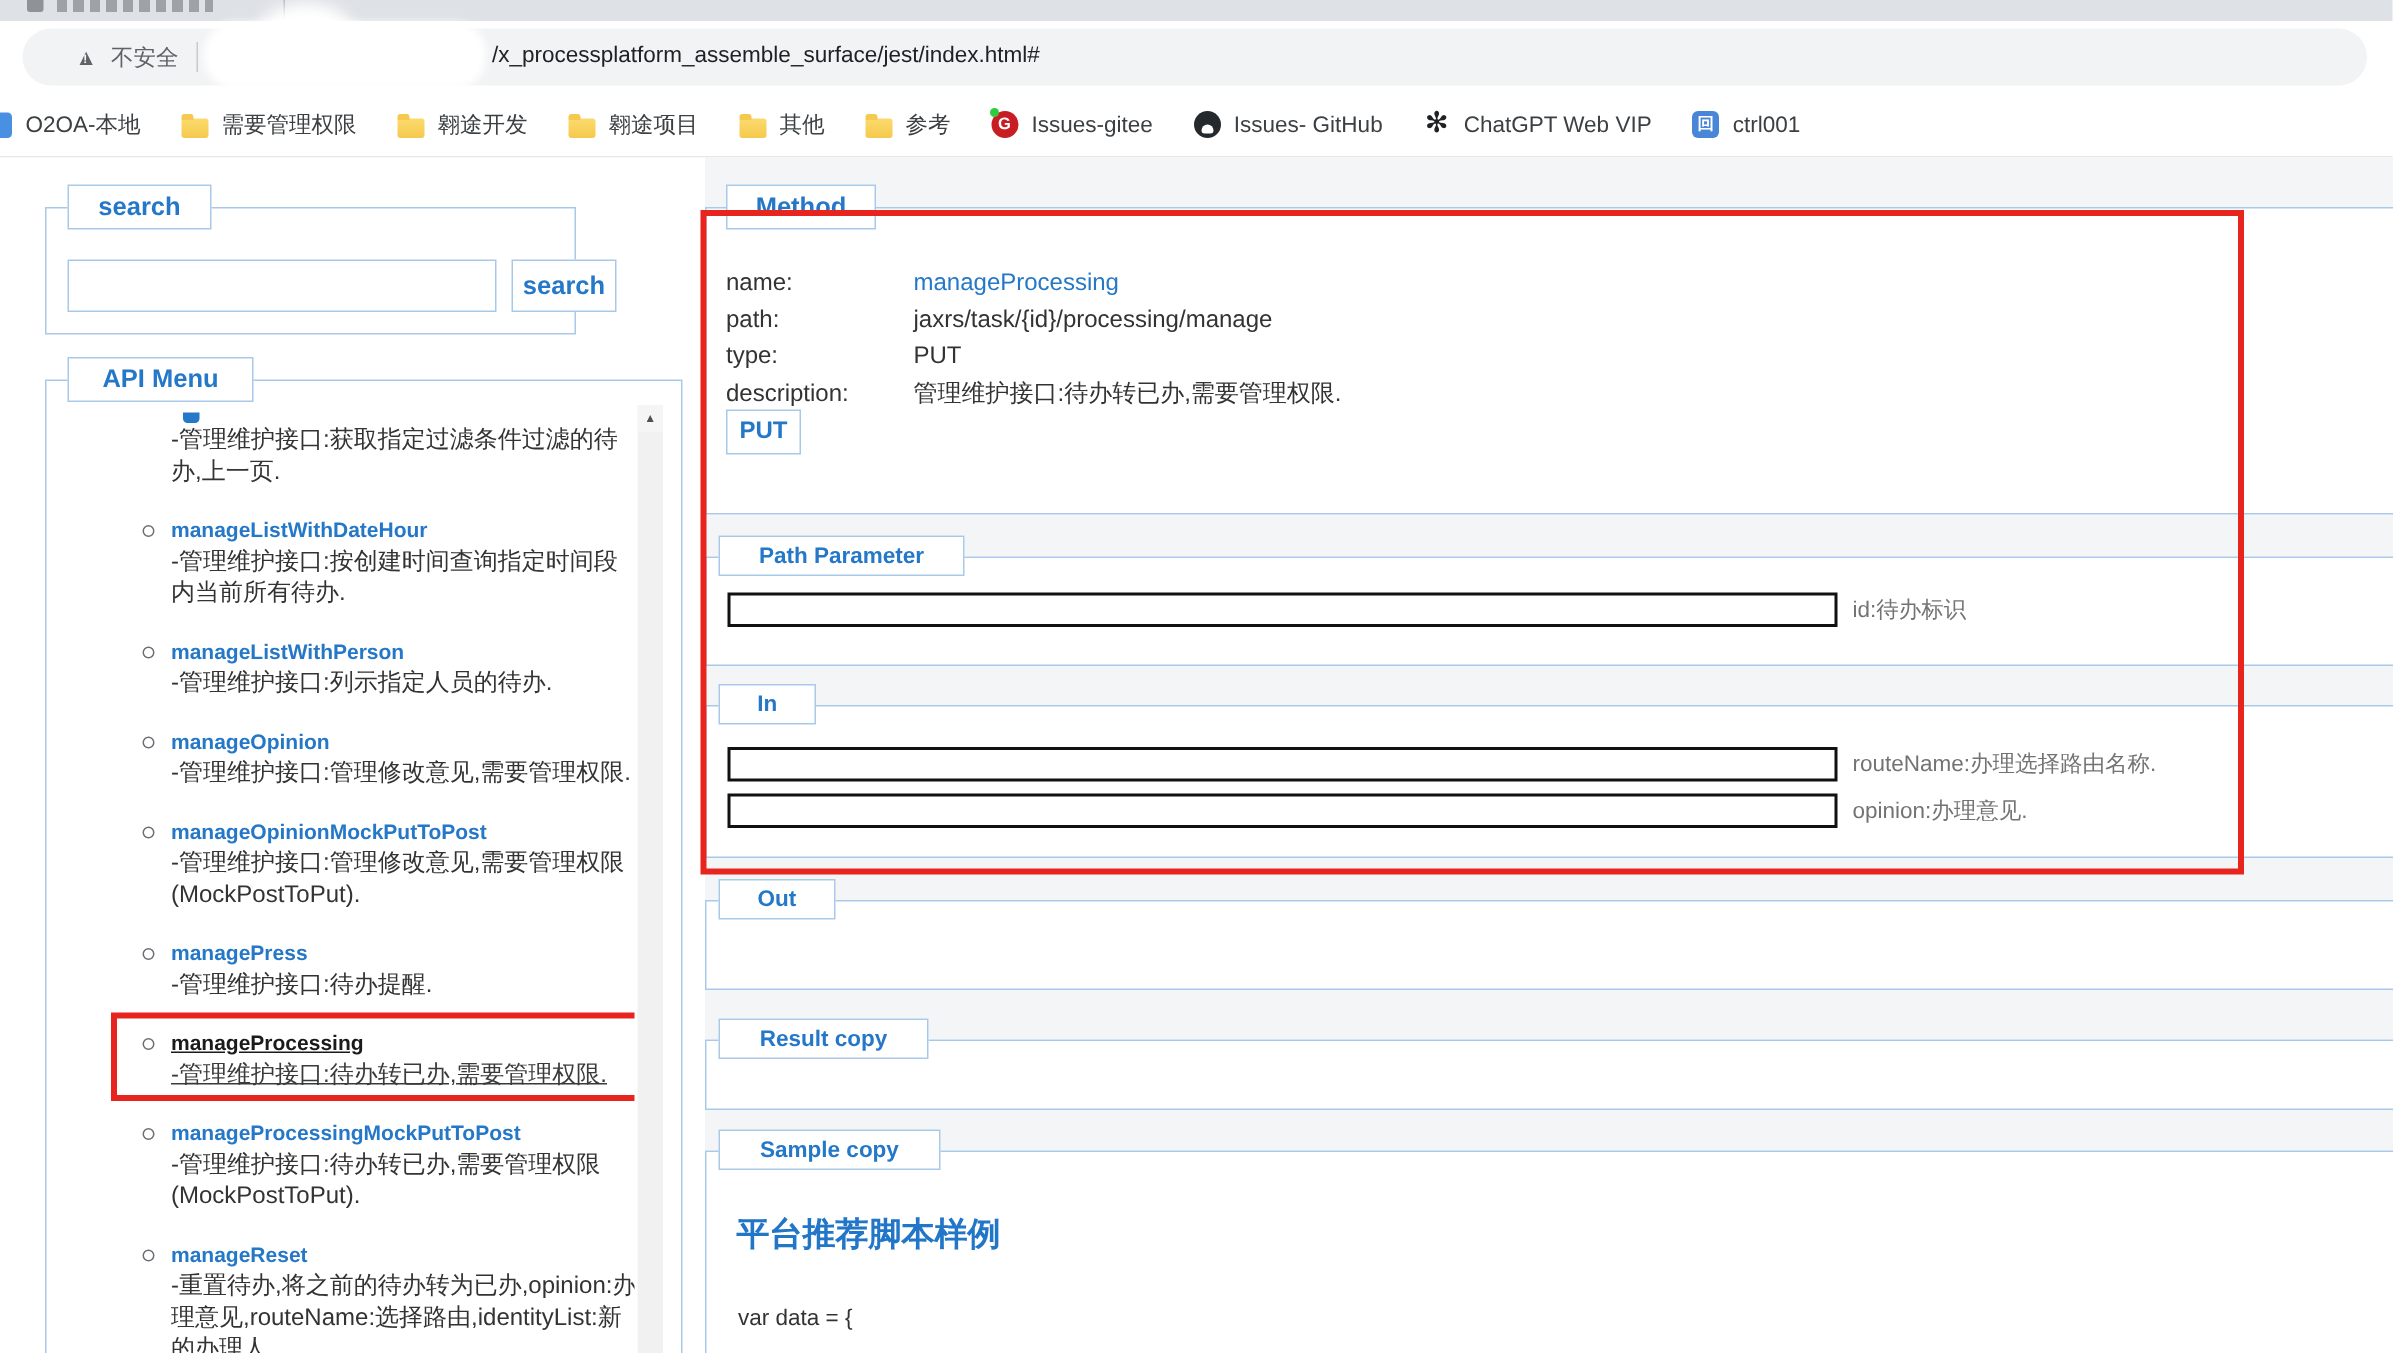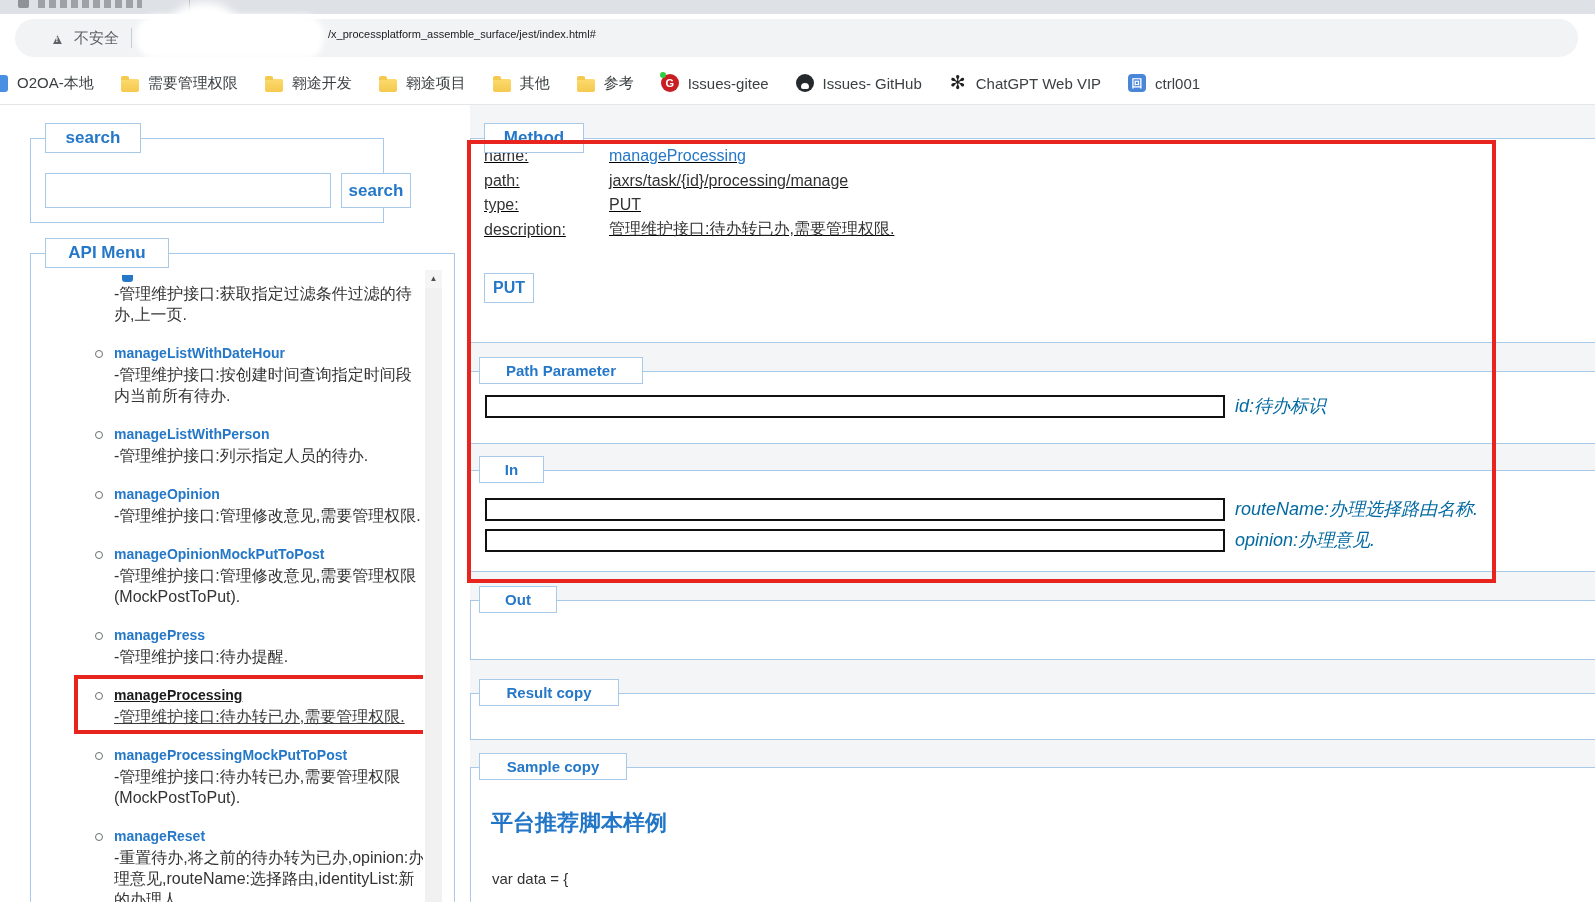--- a/index.html
+++ b/index.html
@@ -25,21 +25,21 @@
     background:#f1f3f4; border-radius:19px; display:flex; align-items:center; }
   .warn-wrap { position:relative; margin-left:35px; width:16px; height:16px; }
   .warn-tri { color:#5f6368; font-size:15px; line-height:16px; }
   .warn-bang { position:absolute; left:5.5px; top:5px; color:#fff; font-size:8px; font-weight:bold; }
   .warn-label { margin-left:8px; color:#5f6368; font-size:15px; }
   .omni-sep { width:1px; height:20px; background:#c6c9cc; margin:0 10px 0 12px; }
   .url-zone { position:relative; height:38px; flex:1; }
   .url-ghost { position:absolute; left:66px; top:9px; color:#6a6e73; font-size:15px; opacity:.8; }
   .url-blur { position:absolute; left:-6px; top:-4px; width:188px; height:44px;
     background:#fff; border-radius:20px; filter:blur(3px); }
-  .url-text { position:absolute; left:186px; top:9px; color:#202124; font-size:11px; }
+  .url-text { position:absolute; left:186px; top:9px; color:#202124; font-size:15px; }
   .blob { position:absolute; background:#fff; border-radius:50%; filter:blur(5px); }
   .blob1 { left:170px; top:-12px; width:68px; height:48px; }
 
   .bookmarkbar { position:absolute; left:0; top:62px; width:1595px; height:43px;
     background:#fff; border-bottom:1px solid #e4e6e8; display:flex; align-items:center; }
   .bm { display:flex; align-items:center; margin-right:27px; cursor:pointer; }
   .bm:first-child { margin-left:0;justify-content:space-between; }
   .bm-icon { width:18px; height:18px; margin-right:9px; position:relative; flex:none; }
   .bm:first-child .bm-icon { margin-left:-9px; }
   .bm-label { font-size:15px; color:#3c4043; white-space:nowrap; }
@@ -95,35 +95,35 @@
   .api-item.selected .api-desc { color:#3a3a3a; text-decoration:underline; }
   .api-item.selected::after { content:""; position:absolute; left:-40px; right:-2px; top:-9px; bottom:-7px;
     border:4px solid #e8241f; pointer-events:none; }
   .menu-sbar { position:absolute; left:394px; top:16px; width:17px; height:744px; background:#f1f1f1; }
   .menu-sbar .sb-up { position:absolute; left:0; top:0; width:17px; height:18px; background:#f5f5f5;
     color:#505050; font-size:8px; text-align:center; line-height:18px; cursor:pointer; }
 
   
   .fs-method { left:470px; top:33px; width:1140px; height:205px; }
   .fs-method .legend { left:13px; width:100px; }
-  .m-rows { position:absolute; left:13px; top:5px;text-decoration:underline; }
+  .m-rows { position:absolute; left:13px; top:38px; }
   .m-row { display:flex; height:24.5px; align-items:center; }
   .m-label { width:125px; color:#333; font-size:16px; }
   .m-value { color:#333; font-size:16px; }
   .m-row.link .m-value { color:#2578c8; cursor:pointer; }
   .verb-btn { position:absolute; left:13px; top:134px; min-width:40px; height:30px; padding:0 8px;
     background:#fff; border:1px solid #a9c9e8; color:#2578c8; font-weight:bold; font-size:16px; cursor:pointer; }
 
   .fs-pathparam { left:470px; top:266px; width:1140px; height:73px; }
   .fs-pathparam .legend { left:8px; width:164px; }
   .fs-in { left:470px; top:365px; width:1140px; height:102px; }
   .fs-in .legend { left:8px; width:65px; }
   .param-row { position:absolute; left:14px; height:24px; display:flex; align-items:center; }
   .param-input { width:740px; height:23px; border:2px solid #111; outline:none; font-size:14px; padding:0 4px; }
-  .param-label { margin-left:10px; color:#0369a1; font-size:18px; white-space:nowrap;font-style:italic; }
+  .param-label { margin-left:10px; color:#737373; font-size:15px; white-space:nowrap; }
 
   .fs-out { left:470px; top:495px; width:1140px; height:60px; }
   .fs-out .legend { left:8px; width:78px; }
   .out-row { position:absolute; left:18px; top:24px; display:flex; }
   .out-cell { color:#555; font-size:16px; }
   .out-cell:nth-child(1){ width:194px; } .out-cell:nth-child(2){ width:108px; }
   .out-cell:nth-child(3){ width:112px; }
 
   .fs-result { left:470px; top:588px; width:1140px; height:47px; }
   .fs-result .legend { left:8px; width:140px; }

